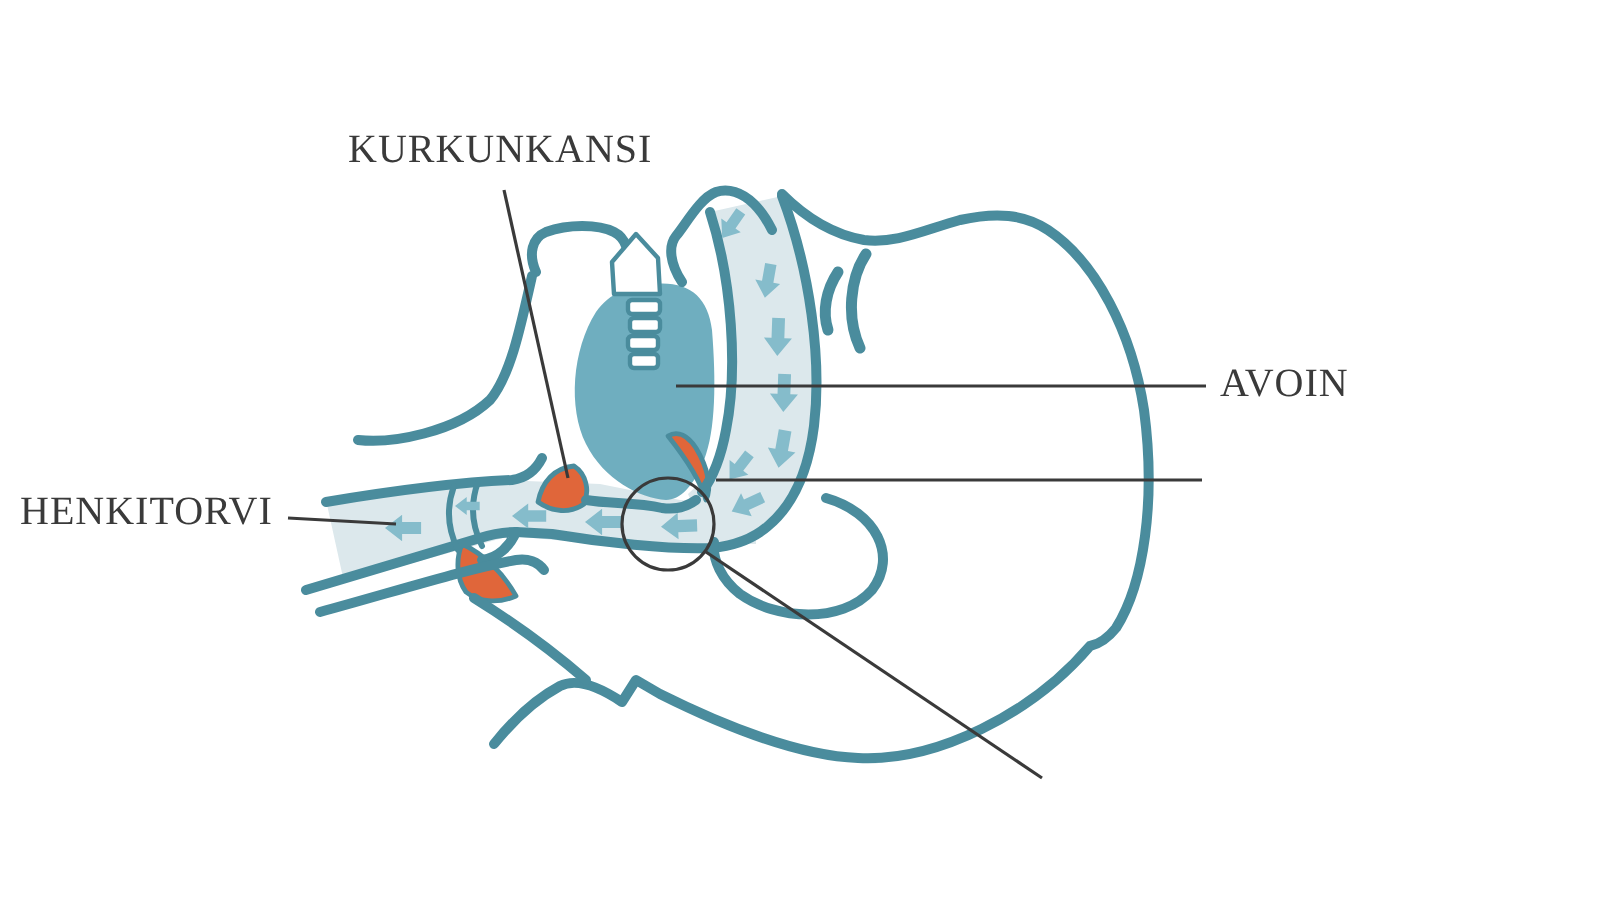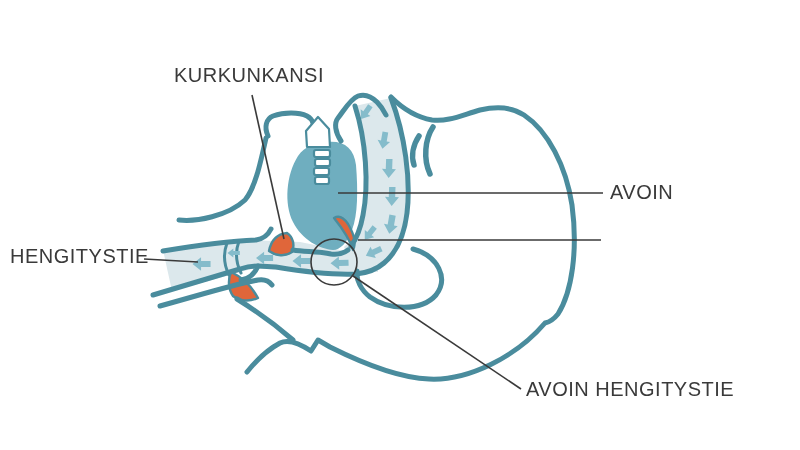--- a/index.html
+++ b/index.html
@@ -1,19 +1,19 @@
 <!DOCTYPE html>
 <html style="--background: #FFFFFF; --outline: #4A8C9D; --airway-fill: #DCE8EC; --tongue-fill: #6FAEBF; --arrow: #85BCCB; --accent-orange: #E0663A; --label-text: #3A3A3A; --leader-line: #3A3A3A;"><head>
 <meta charset="utf-8">
 <style>
   html,body { margin:0; padding:0; background:#fff; }
   .canvas {
     position:relative; width:800px; height:450px; overflow:hidden;
     background:var(--background,#fff);
-    font-family:Liberation Sans, sans-serif;
+    font-family:Liberation Serif, serif;
   }
   .canvas svg { position:absolute; left:0; top:0; }
   .label {
     position:absolute; white-space:nowrap;
     color:var(--label-text,#3a3a3a);
     font-size:20px; letter-spacing:0.5px; font-weight:400;
   }
   
   .ol      { fill:none; stroke:var(--outline,#4A8C9D); stroke-width:5; stroke-linecap:round; stroke-linejoin:round; }
   .ol-thin { fill:none; stroke:var(--outline,#4A8C9D); stroke-width:3;  stroke-linecap:round; stroke-linejoin:round; }
@@ -133,17 +133,16 @@
     <line class="leader" x1="358" y1="240" x2="601" y2="240"></line>
     <line class="leader" x1="144" y1="259" x2="198" y2="262"></line>
     <line class="leader" x1="353" y1="276" x2="521" y2="389"></line>
   </svg>
 
   <div class="label" style="left:174px; top:64px;">KURKUNKANSI</div>
 
   <div class="label" style="left:610px; top:181px;">AVOIN</div>
 
 
-  <div class="label" style="left:10px; top:245px;">HENGITYSTIE</div>
+  <div class="label" style="left:10px; top:245px;">HENKITORVI</div>
 
-  <div class="label" style="left:526px; top:378px;">AVOIN HENGITYSTIE</div>
 
 </div>
 
 </body></html>

